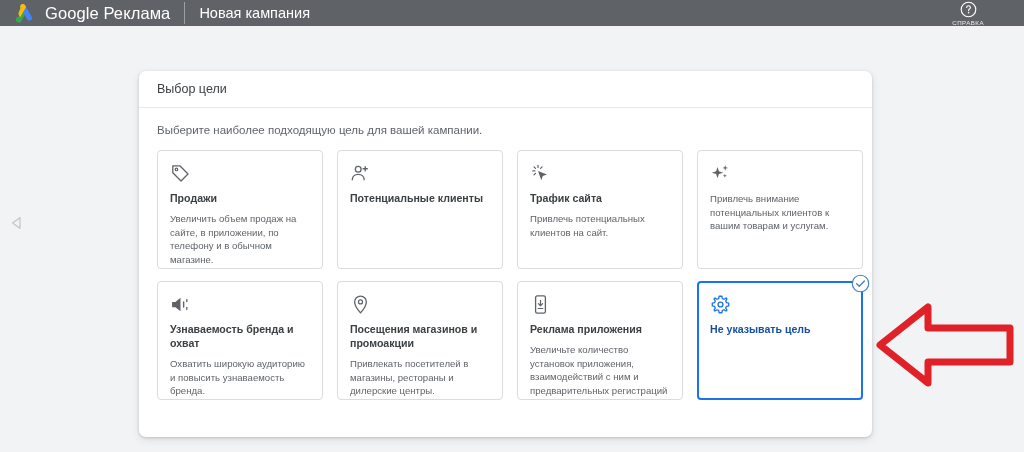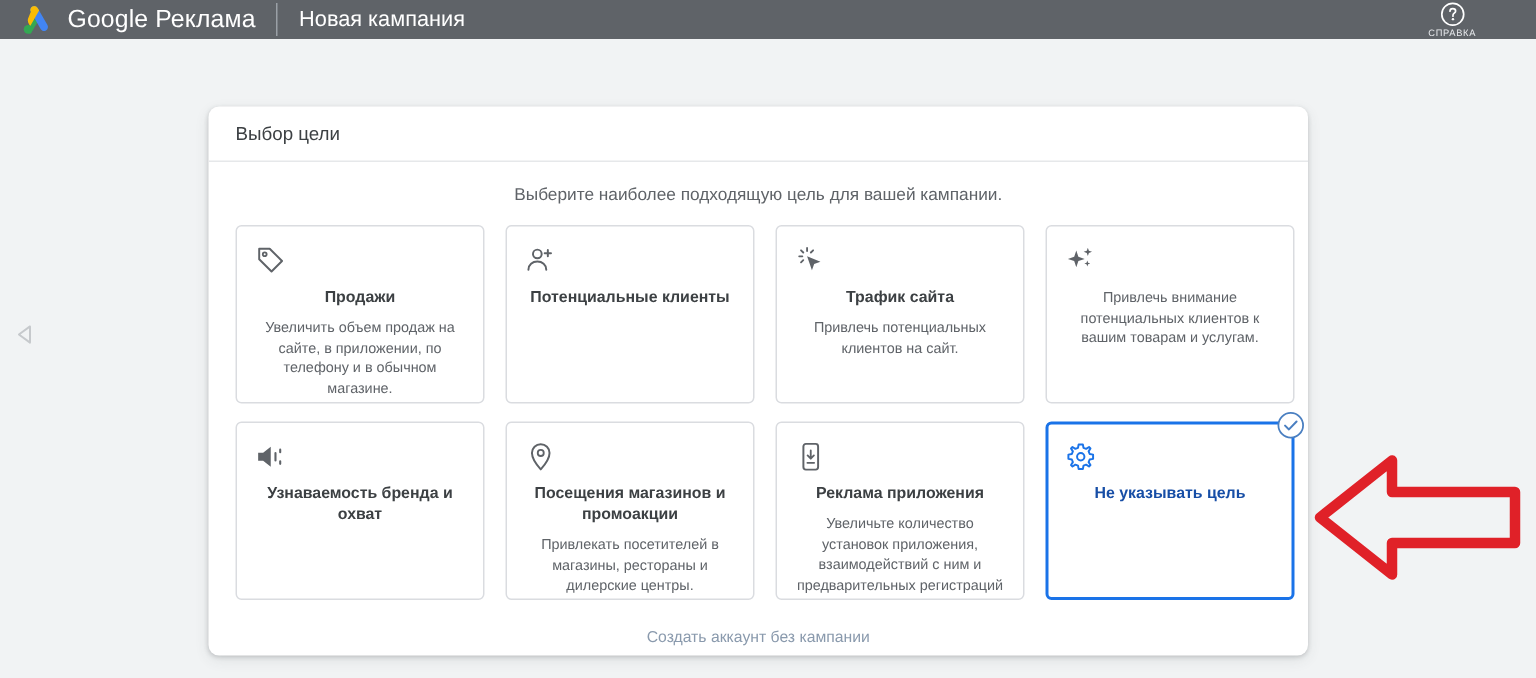--- a/index.html
+++ b/index.html
@@ -74,21 +74,20 @@
   .goal-card {
     position: absolute;
     left: 139px;
     top: 71px;
     width: 733px;
     height: 366px;
     background: #ffffff;
     border-radius: 7px;
     box-shadow: 0 1px 3px rgba(60,64,67,.22), 0 3px 9px rgba(60,64,67,.10);
     overflow: hidden;
-    text-align: center;
   }
   .card-header {
     height: 37px;
     border-bottom: 1px solid #e6e8ea;
     display: flex;
     align-items: center;
     padding: 0 18px;
   }
   .card-header-title {
     font-size: 12.5px;
@@ -268,20 +267,21 @@
 
     <div class="goal-tile">
       <div class="tile-icon">
         <svg width="21" height="21" viewBox="0 0 24 24">
           <path d="M2.4 9.0 L6.2 9.0 L12.0 4.4 L12.0 19.6 L6.2 15.0 L2.4 15.0 Z" fill="#5f6368"></path>
           <path d="M15.6 9.2 L15.6 14.8" stroke="#5f6368" stroke-width="1.6" stroke-linecap="round"></path>
           <path d="M19.2 6.6 L19.2 8.6 M19.2 15.4 L19.2 17.4" stroke="#5f6368" stroke-width="1.6" stroke-linecap="round"></path>
         </svg>
       </div>
       <div class="tile-title">Узнаваемость бренда и охват</div>
+      <div class="tile-desc">Охватить широкую аудиторию и повысить узнаваемость бренда.</div>
     </div>
 
     <div class="goal-tile">
       <div class="tile-icon">
         <svg width="21" height="21" viewBox="0 0 24 24">
           <path d="M12 2.4 C8.3 2.4 5.3 5.4 5.3 9.1 C5.3 14.1 12 21.6 12 21.6 C12 21.6 18.7 14.1 18.7 9.1 C18.7 5.4 15.7 2.4 12 2.4 Z" fill="none" stroke="#5f6368" stroke-width="1.5" stroke-linejoin="round"></path>
           <circle cx="12" cy="9.1" r="2.3" fill="none" stroke="#5f6368" stroke-width="1.4"></circle>
         </svg>
       </div>
       <div class="tile-title">Посещения магазинов и промоакции</div>
@@ -311,22 +311,19 @@
         <svg width="21" height="21" viewBox="0 0 24 24">
           <path d="M12 2.6 L13.6 2.6 L14.1 5.2 L16.1 6.0 L18.3 4.6 L19.4 5.7 L18.0 7.9 L18.8 9.9 L21.4 10.4 L21.4 12.0 L21.4 13.6 L18.8 14.1 L18.0 16.1 L19.4 18.3 L18.3 19.4 L16.1 18.0 L14.1 18.8 L13.6 21.4 L12 21.4 L10.4 21.4 L9.9 18.8 L7.9 18.0 L5.7 19.4 L4.6 18.3 L6.0 16.1 L5.2 14.1 L2.6 13.6 L2.6 12.0 L2.6 10.4 L5.2 9.9 L6.0 7.9 L4.6 5.7 L5.7 4.6 L7.9 6.0 L9.9 5.2 L10.4 2.6 Z" fill="none" stroke="#1a73e8" stroke-width="1.5" stroke-linejoin="round"></path>
           <circle cx="12" cy="12" r="2.8" fill="none" stroke="#1a73e8" stroke-width="1.5"></circle>
         </svg>
       </div>
       <div class="tile-title">Не указывать цель</div>
     </div>
 
   </div>
 
-  <div class="card-footer">
-    <a class="footer-link">Создать аккаунт без кампании</a>
-  </div>
 </div>
 
 <div class="annotation-arrow">
   <svg width="140" height="84" viewBox="0 0 140 84">
     <path d="M4 42 L52 4 L52 25 L134 25 L134 59 L52 59 L52 80 Z" fill="none" stroke="#e02128" stroke-width="7" stroke-linejoin="round"></path>
   </svg>
 </div>
 
 </body></html>

